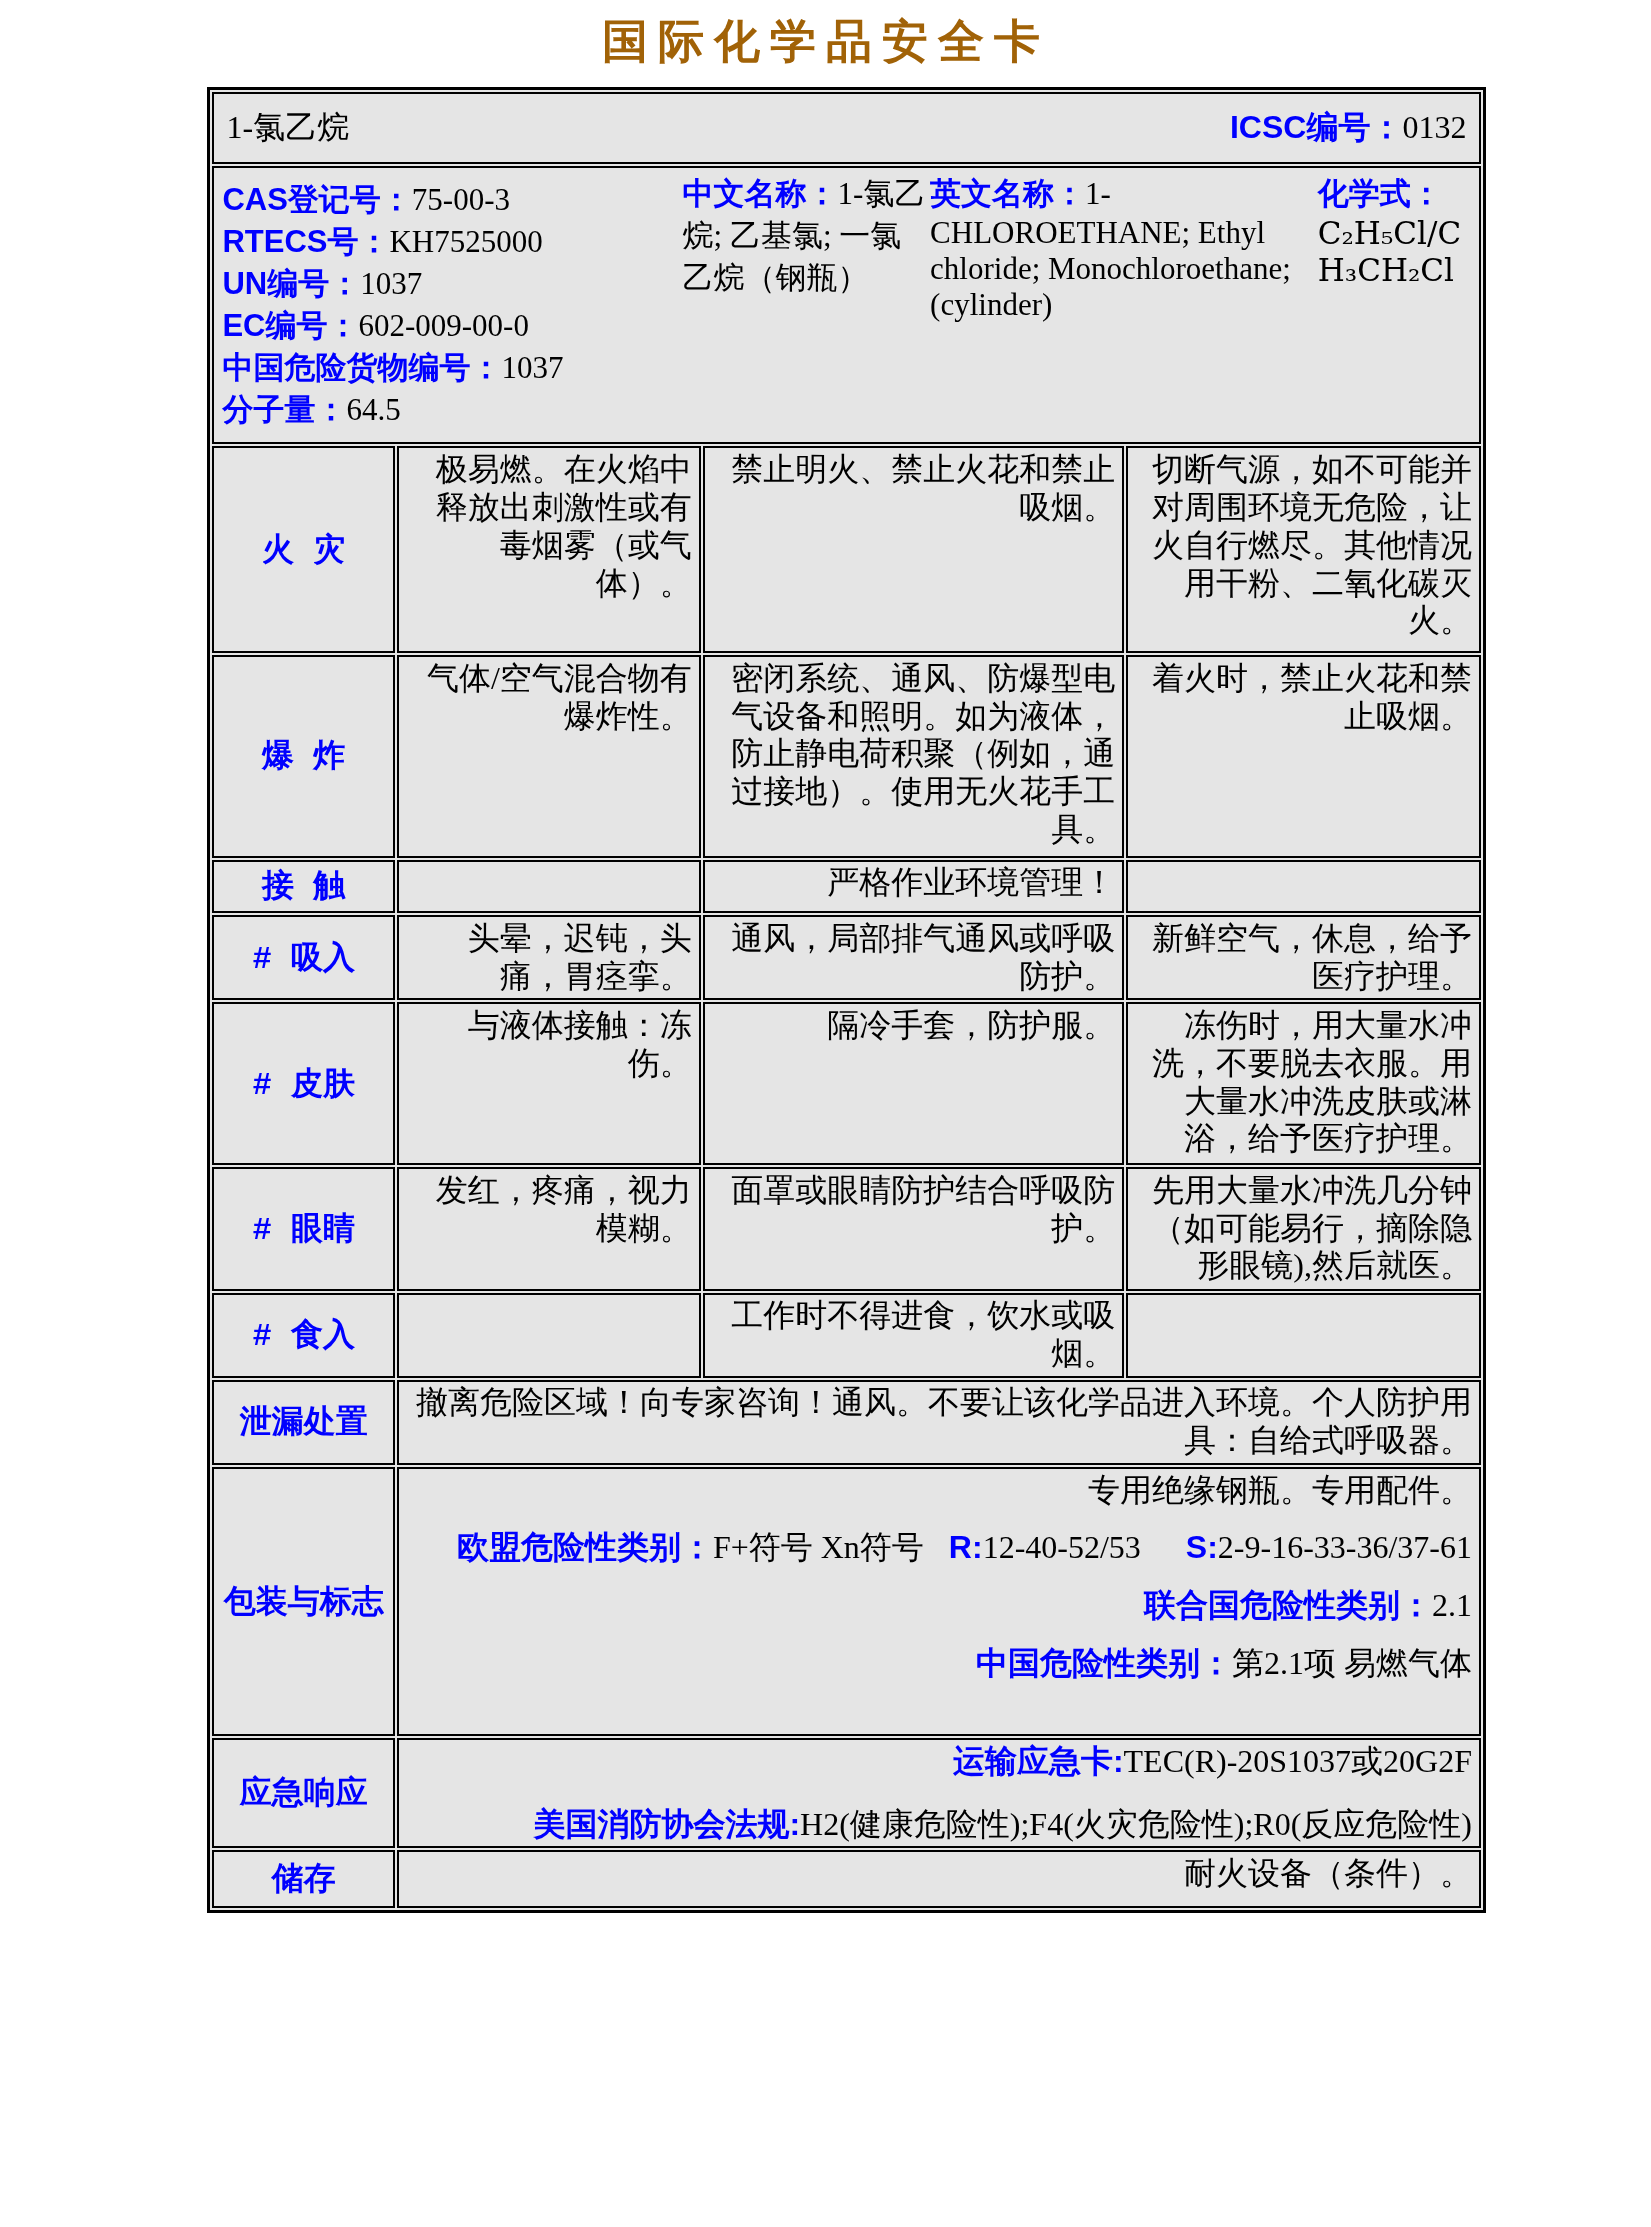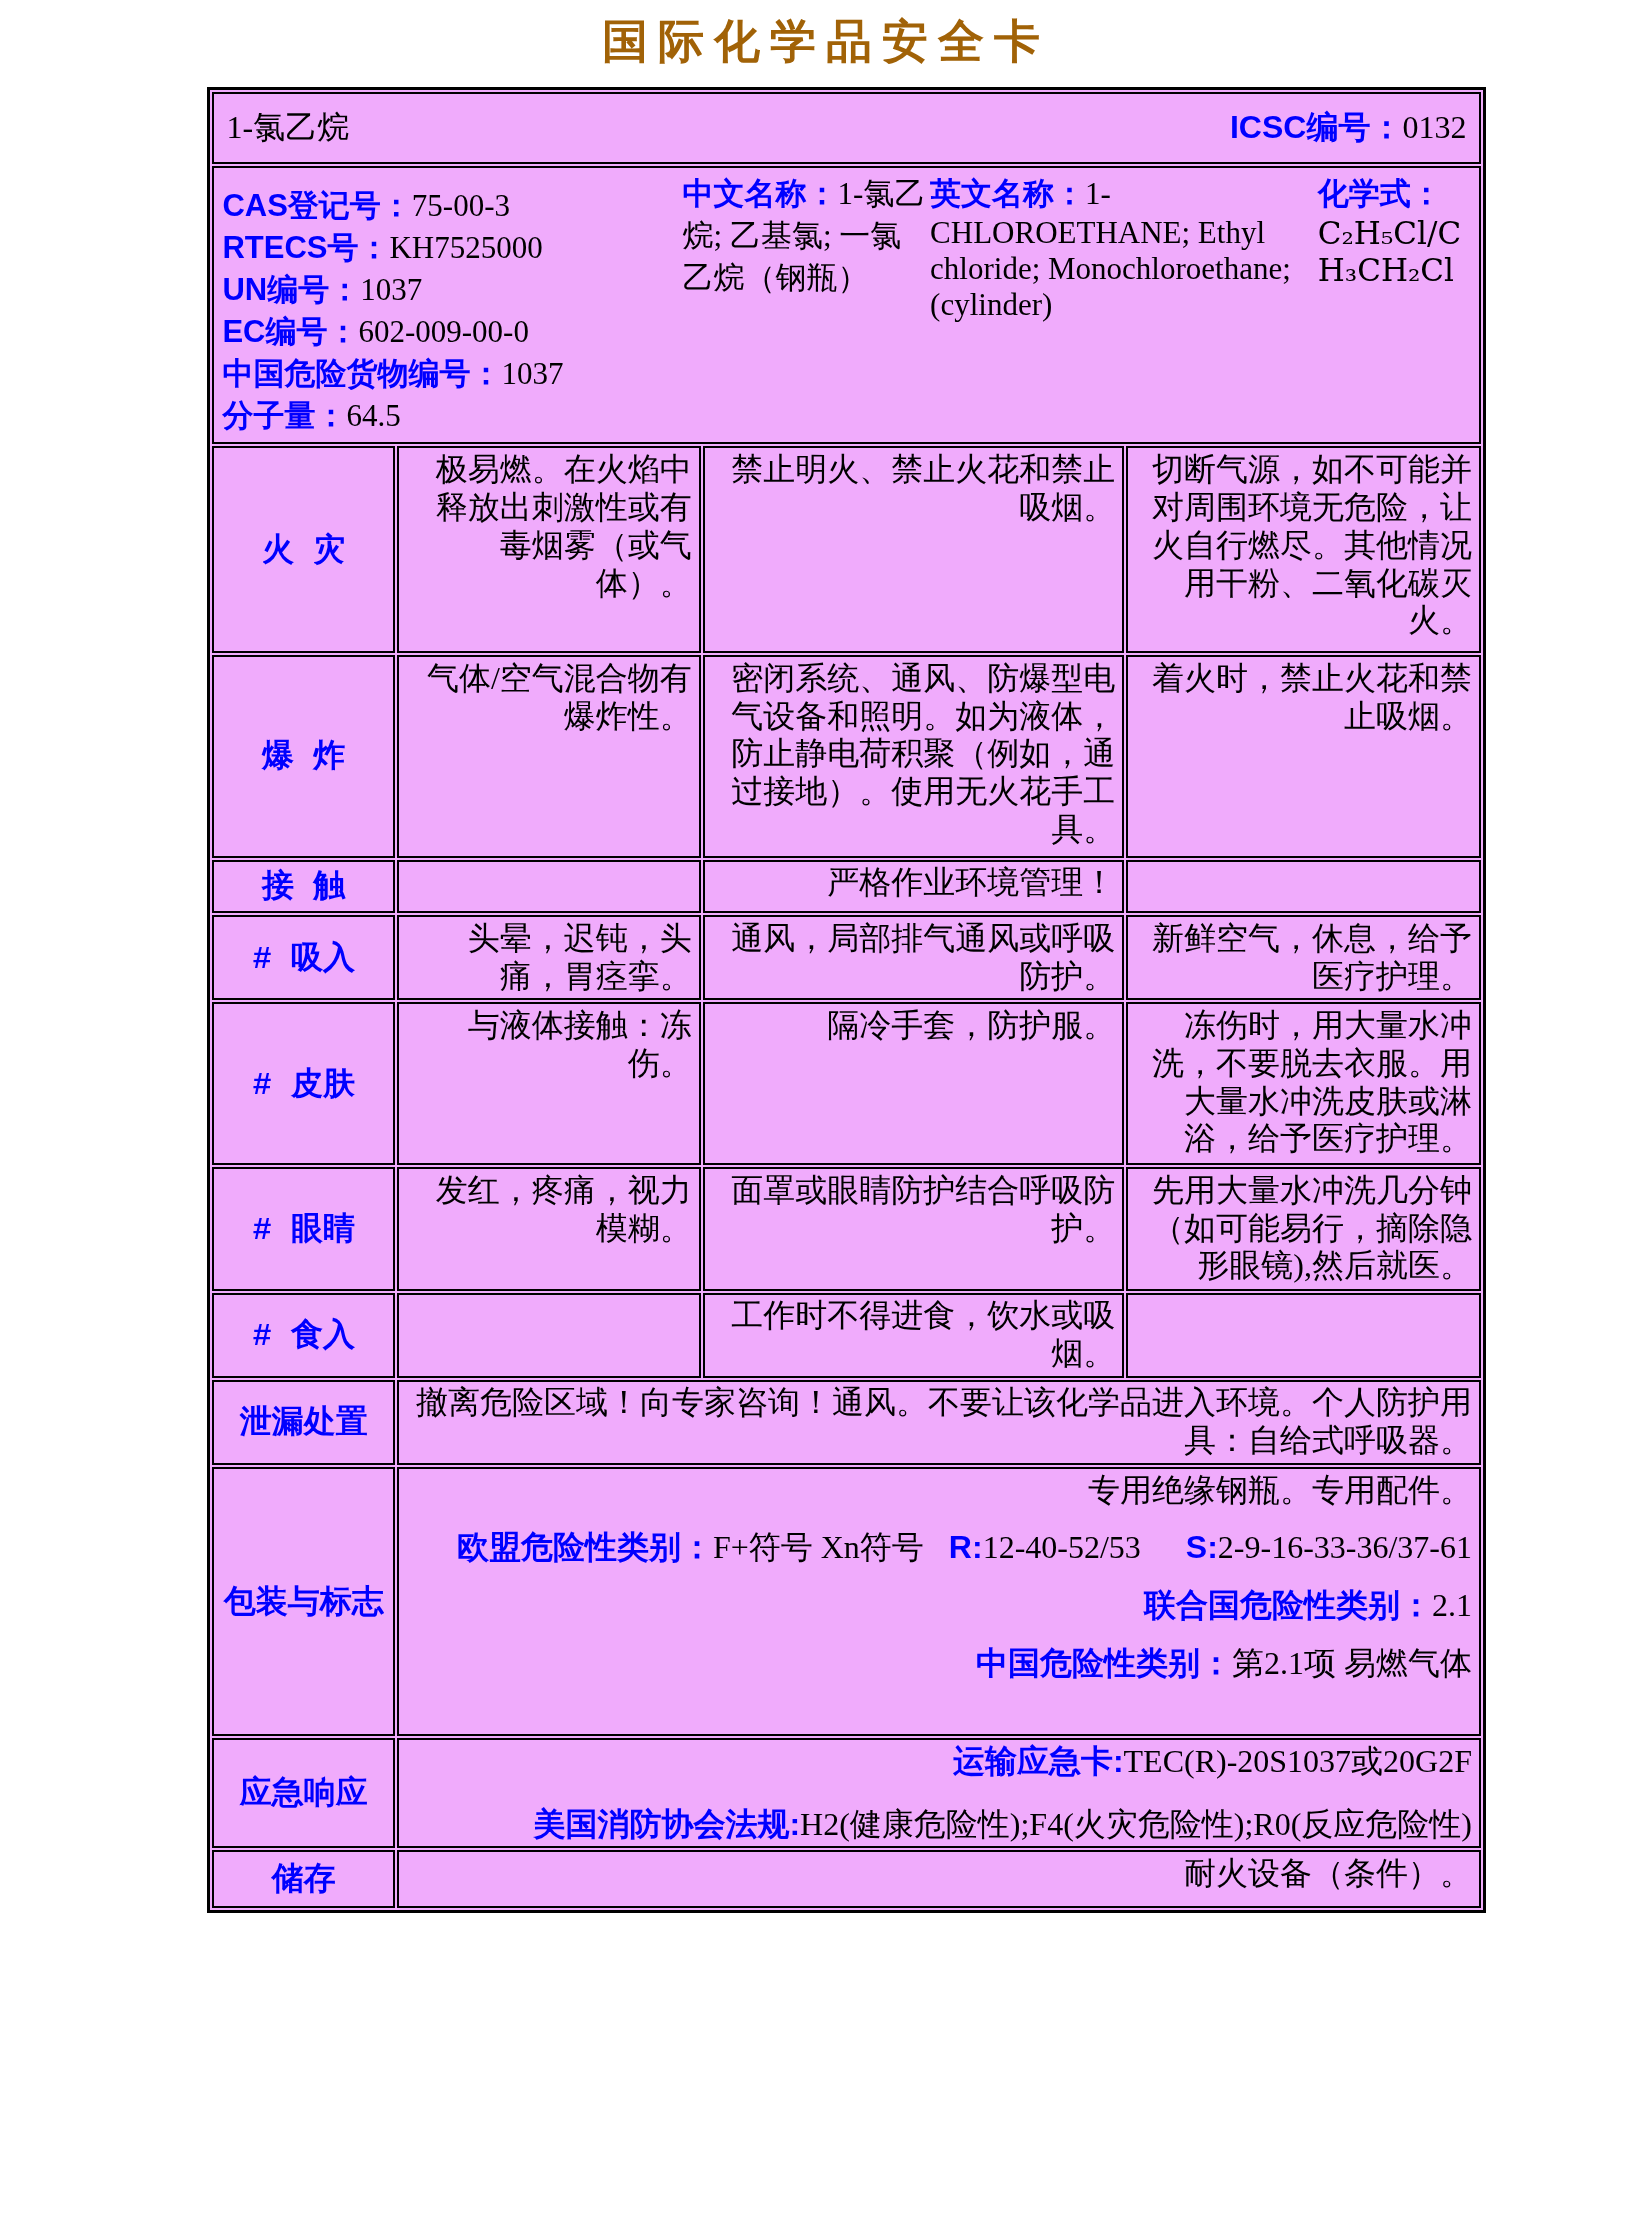--- a/index.html
+++ b/index.html
@@ -23,21 +23,21 @@
     font-size: 46px;
     letter-spacing: 10px;
   }
   table.card {
     border-collapse: separate;
     border-spacing: 2.1px;
     border: 3.5px solid #000000;
     margin-left: 207px;
     width: 1279px;
     table-layout: fixed;
-    background: #f0abfc;
+    background: #e5e5e5;
   }
   td, th {
     border: 2.1px solid #000000;
     padding: 2.8px 7px;
     overflow: hidden;
     word-break: break-word;
   }
   
   col.c1 { width: 182px; }
   col.c2 { width: 301px; }
@@ -79,21 +79,21 @@
   
   .id-flex {
     display: flex;
     height: 100%;
     font-size: 31px;
   }
   .id-left {
     width: 456px;
     display: flex;
     flex-direction: column;
-    justify-content: flex-end;
+    justify-content: center;
     padding: 2.8px 0 2.8px 1.4px;
   }
   .id-right {
     flex: 1;
     display: flex;
     flex-direction: row;
     justify-content: space-between;
     padding: 2.8px 0 2.8px 4.2px;
   }
   .id-line { white-space: nowrap; }

